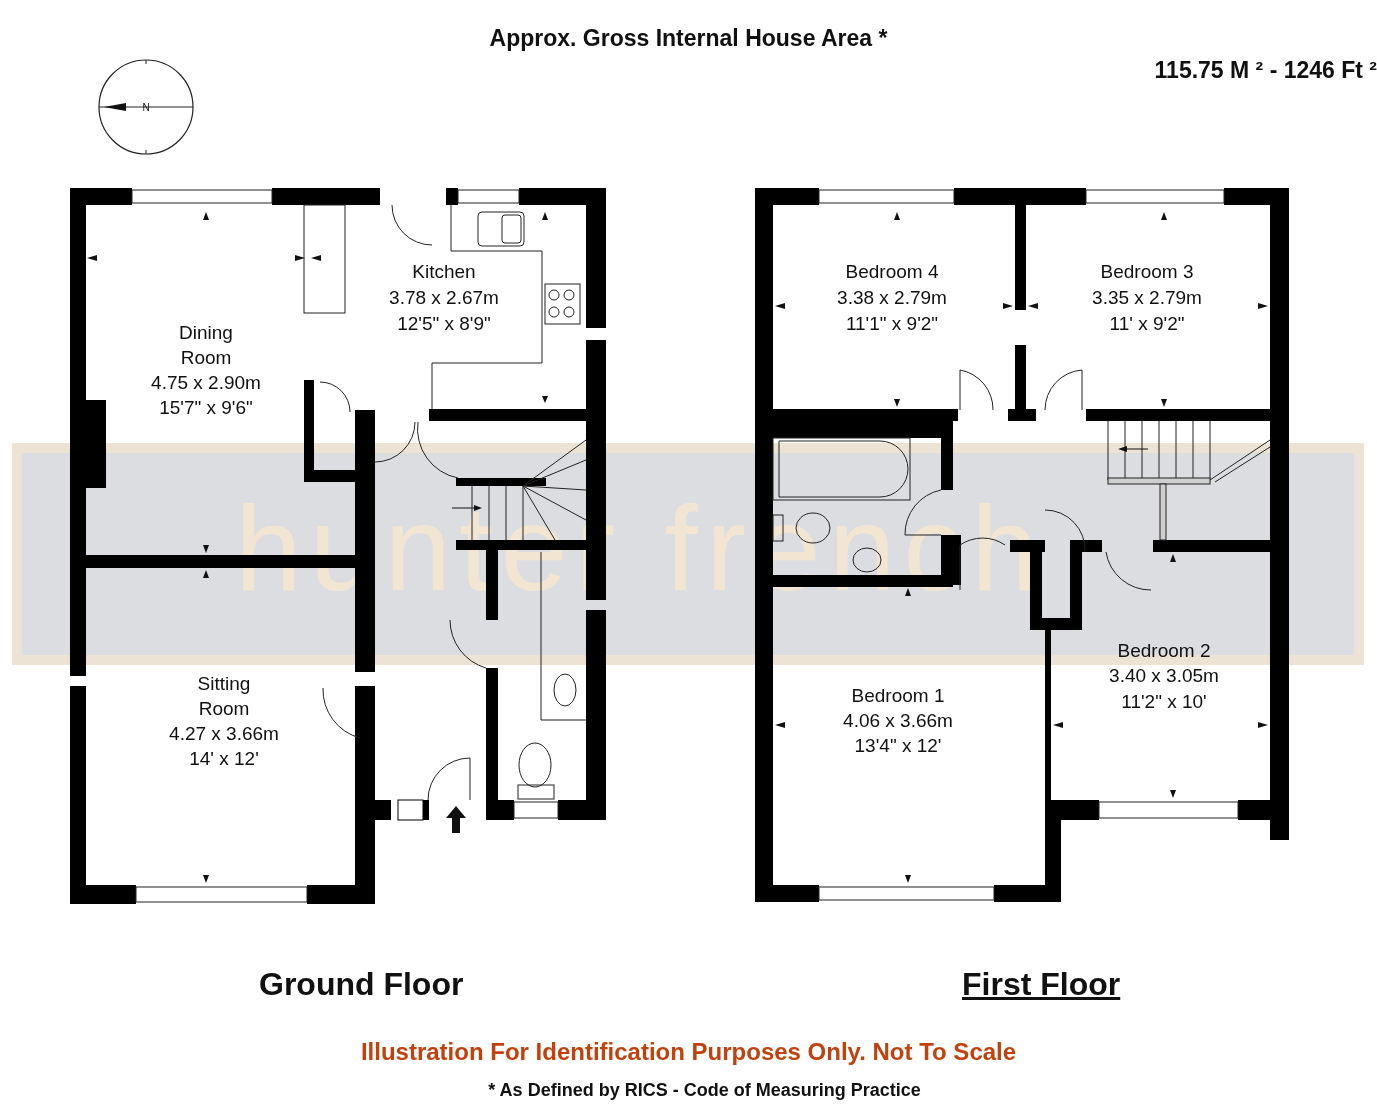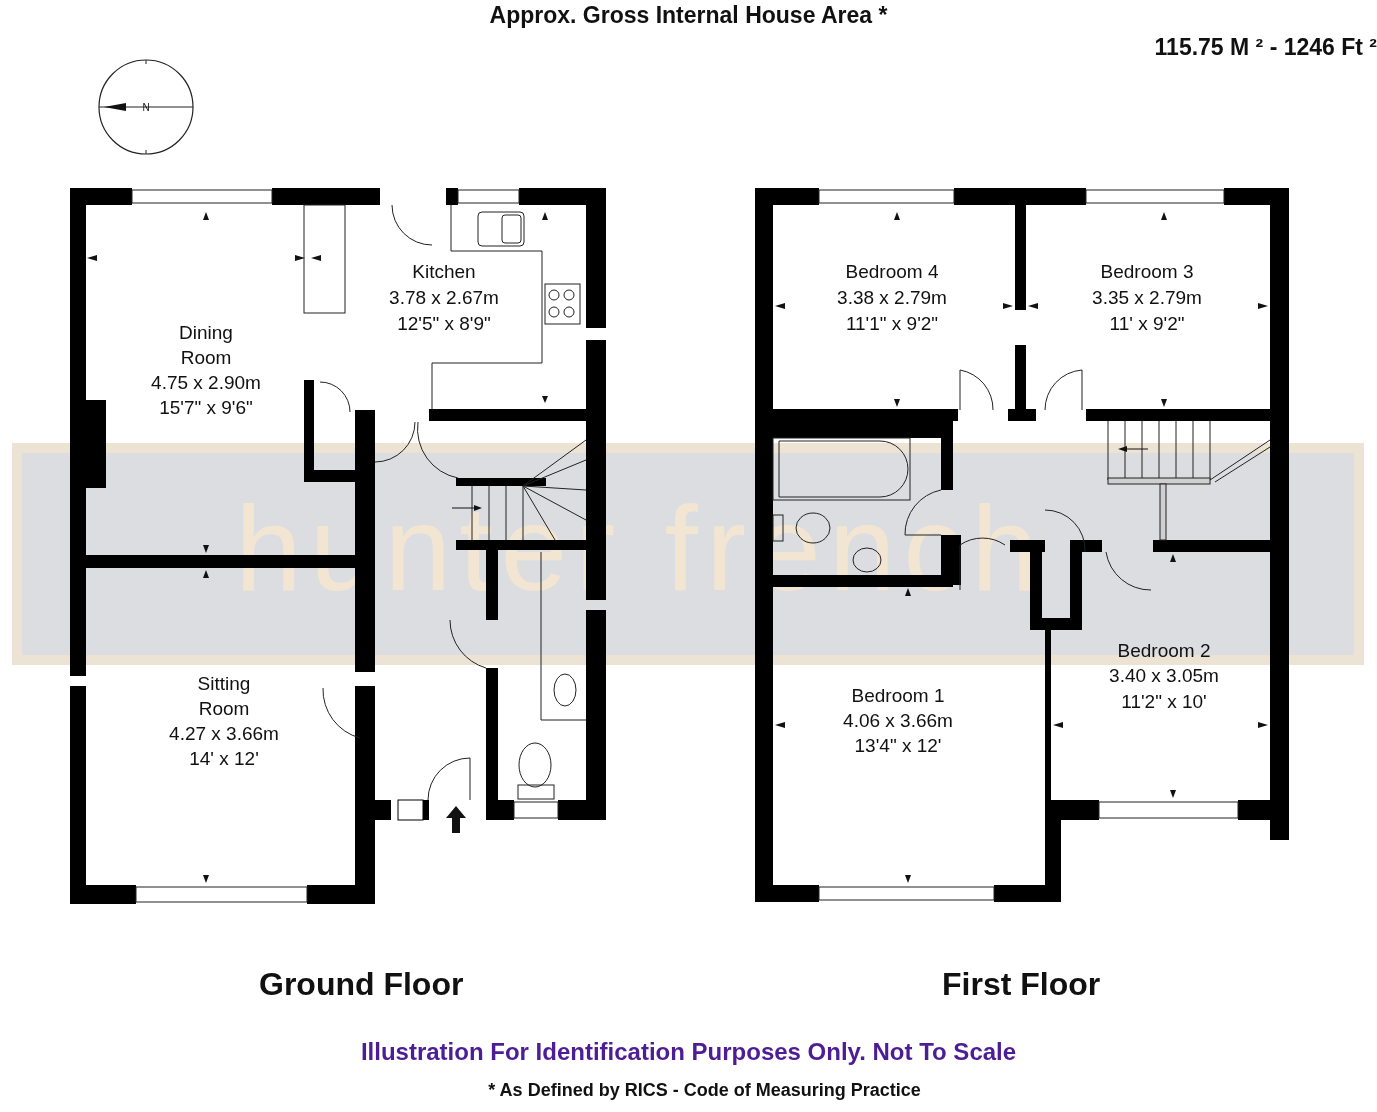--- a/index.html
+++ b/index.html
@@ -1,21 +1,21 @@
 <!DOCTYPE html>
 <html><head>
 <meta charset="utf-8">
 <style>
   html, body { margin: 0; padding: 0; background: #ffffff; }
   body { width: 1377px; height: 1112px; position: relative; overflow: hidden; font-family: "Liberation Sans", sans-serif; }
-  .hdr { position: absolute; left: 0; width: 1377px; text-align: center; font-family: "Liberation Sans", sans-serif; font-weight: bold; color: #111; font-stretch: condensed; }
+  .hdr { position: absolute; left: 0; width: 1377px; text-align: center; font-family: "Liberation Sans", sans-serif; font-weight: bold; color: #111; font-stretch: condensed; margin-top: 23px; }
   .hdr-1 { top: 2px; font-size: 23px; }
   .hdr-2 { top: 34px; font-size: 23px; text-align: right; }
   .floor-label { position: absolute; top: 966px; font-weight: bold; font-size: 32px; color: #111; }
-  .foot-1 { position: absolute; top: 1038px; left: 0; width: 1377px; text-align: center; font-weight: bold; font-size: 24px; color: #4c1d95; }
+  .foot-1 { position: absolute; top: 1038px; left: 0; width: 1377px; text-align: center; font-weight: bold; font-size: 24px; color: #c2410c; }
   .foot-2 { position: absolute; top: 1080px; left: 0; width: 1377px; text-align: center; font-weight: bold; font-size: 18px; color: #111; padding-left: 16px; }
   svg.plan { position: absolute; left: 0; top: 0; }
   .rlabel { font-family: "Liberation Sans", sans-serif; font-size: 19px; fill: #111; text-anchor: middle; }
   .wm { font-family: "Liberation Sans", sans-serif; font-size: 120px; fill: #f2e6d3; letter-spacing: 8px; }
 </style>
 </head>
 <body>
 
 <div class="hdr hdr-1">Approx. Gross Internal House Area *</div>
 <div class="hdr hdr-2">115.75 M ²  -  1246 Ft ²</div>
@@ -247,15 +247,15 @@
     <text class="rlabel" x="898" y="702">Bedroom 1</text>
     <text class="rlabel" x="898" y="727">4.06 x 3.66m</text>
     <text class="rlabel" x="898" y="752">13'4" x 12'</text>
     <text class="rlabel" x="1164" y="657">Bedroom 2</text>
     <text class="rlabel" x="1164" y="682">3.40 x 3.05m</text>
     <text class="rlabel" x="1164" y="708">11'2" x 10'</text>
   </g>
 </svg>
 
 <div class="floor-label" style="left:259px;">Ground Floor</div>
-<div class="floor-label" style="left:942px;">First Floor</div>
+<div class="floor-label" style="left:962px;text-decoration:underline;">First Floor</div>
 <div class="foot-1">Illustration For Identification Purposes Only. Not To Scale</div>
 <div class="foot-2">* As Defined by RICS - Code of Measuring Practice</div>
 
 </body></html>

